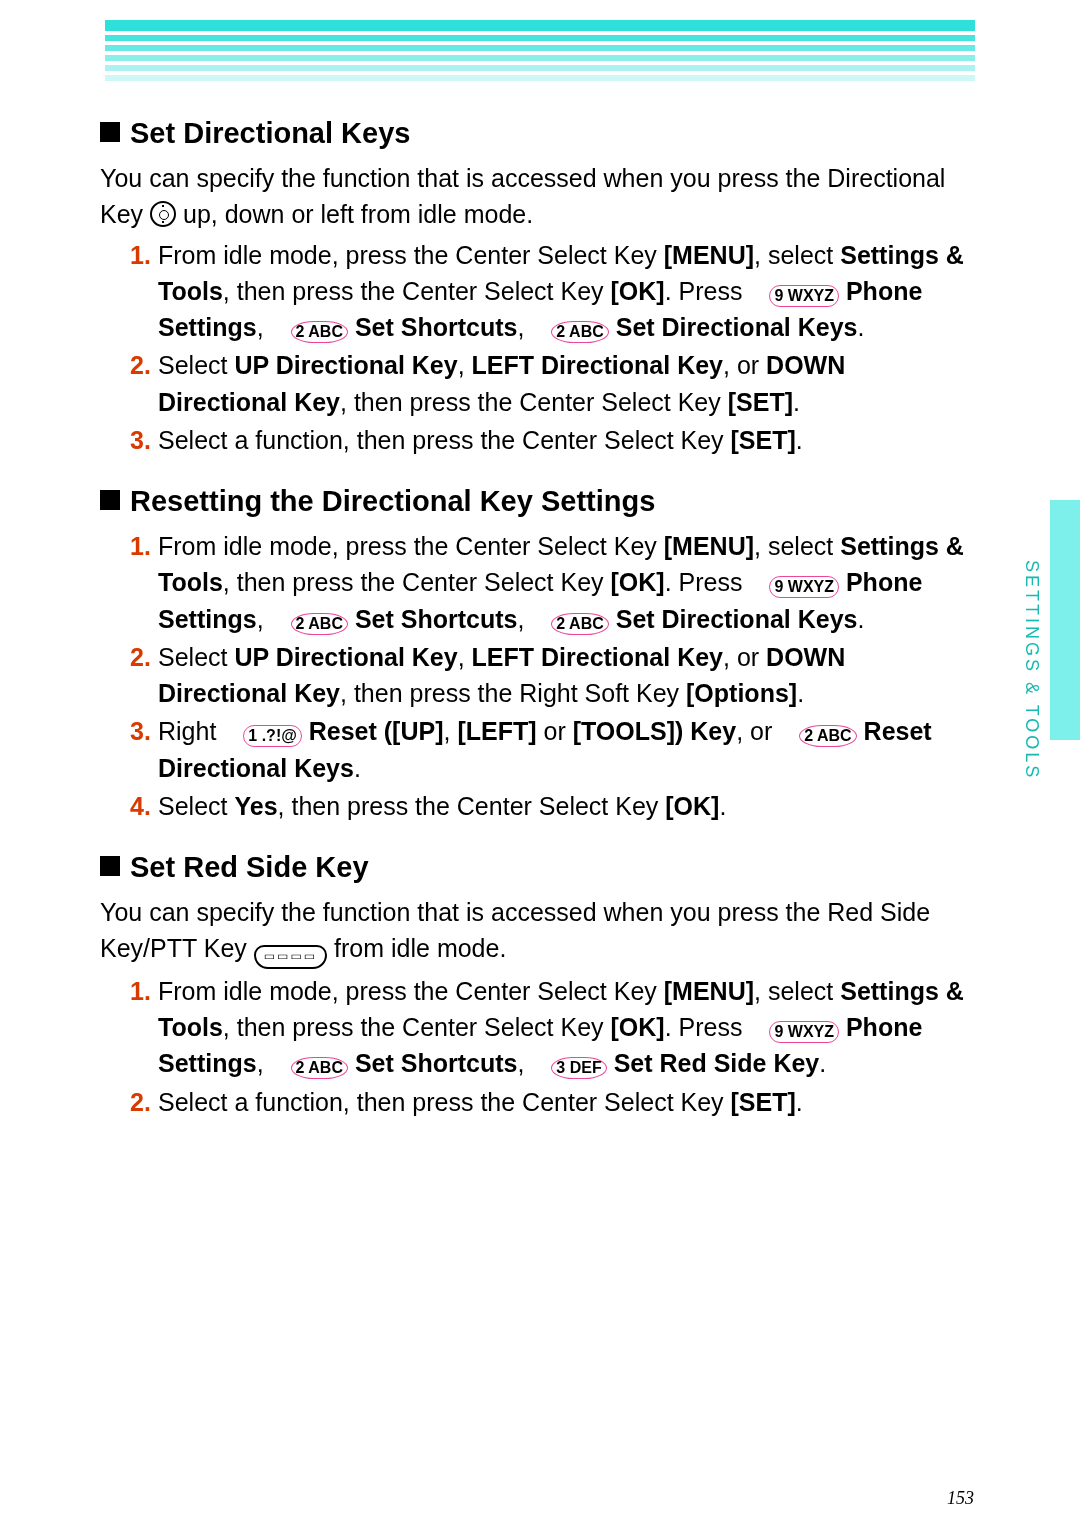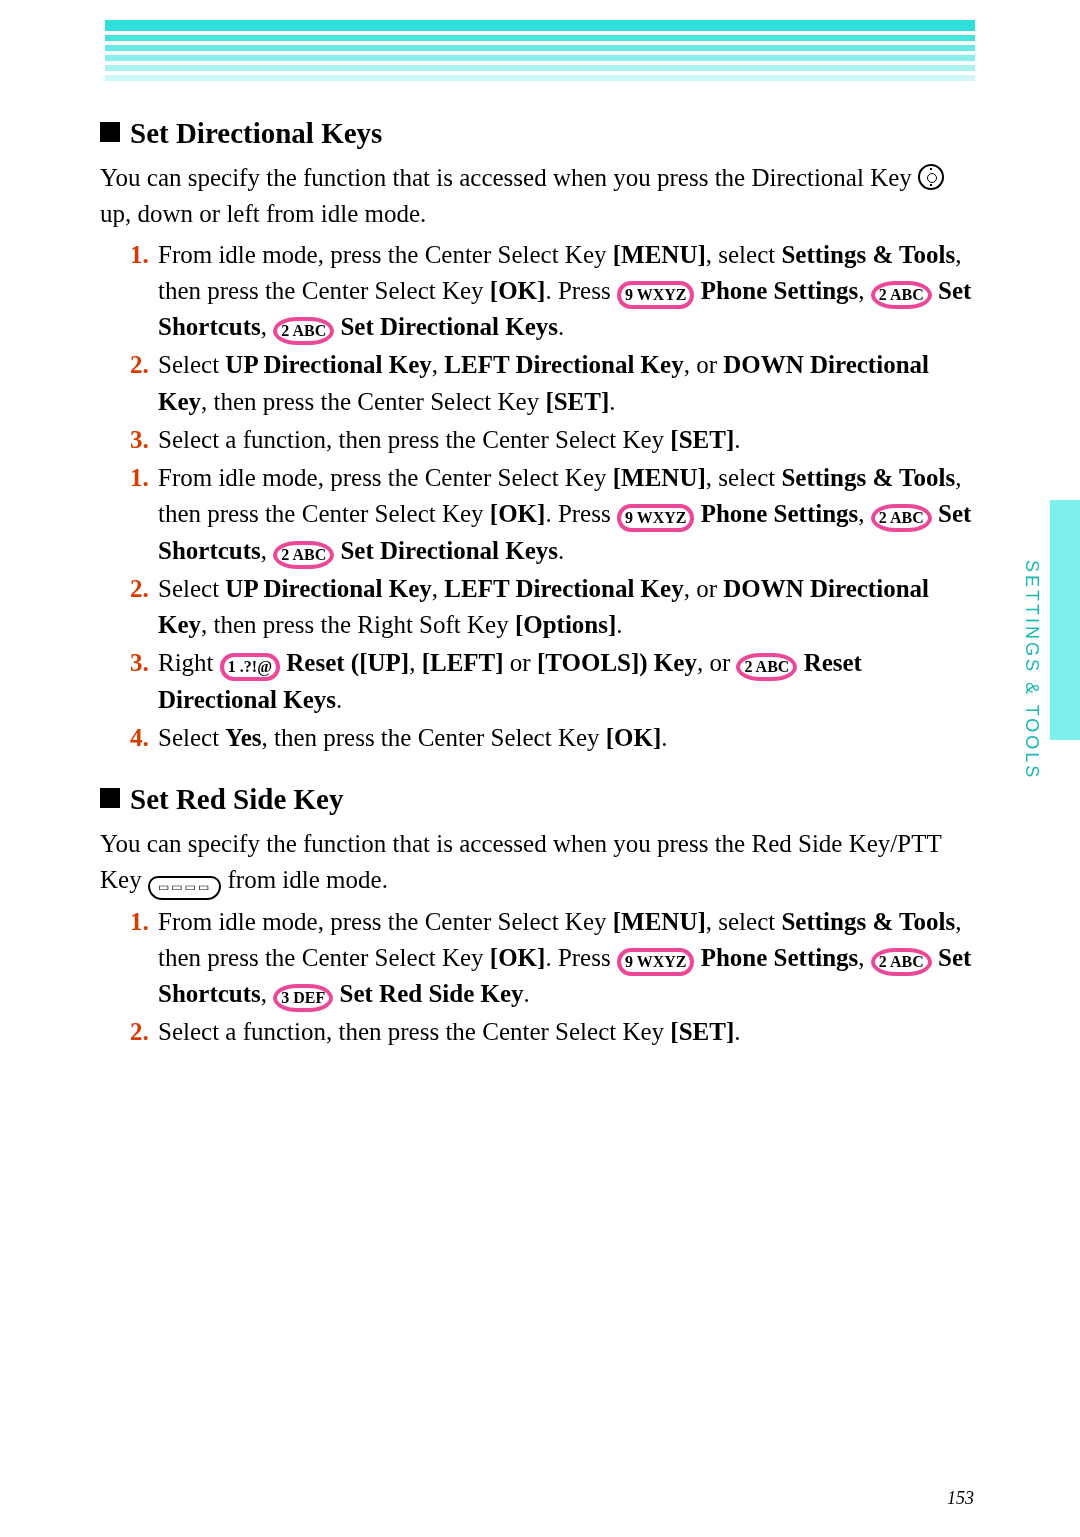--- a/index.html
+++ b/index.html
@@ -38,21 +38,20 @@
   .top-stripes div:nth-child(6){opacity:.24;}
   .top-stripes div:nth-child(7){opacity:.12;}
 
   .content {
     position: absolute;
     top: 90px;
     left: 100px;
     right: 105px;
     font-size: 25px;
     line-height: 1.45;
-    font-family: Liberation Serif, serif;
   }
 
   h2 {
     font-size: 29px;
     font-weight: bold;
     margin: 22px 0 6px 0;
   }
   h2 .sq {
     display: inline-block;
     width: 20px;
@@ -79,30 +78,31 @@
     left: 0;
     top: 0;
     font-weight: bold;
     color: #d83a00;
   }
   b { font-weight: bold; }
 
   
   .key {
     display: inline-block;
-    border: 4px solid #ec4899;
+    border: 1px solid #ec4899;
     border-radius: 14px;
     padding: 0 4px;
     font-size: 16px;
     font-weight: bold;
     vertical-align: -1px;
     line-height: 20px;
     min-width: 42px;
     text-align: center;
     background:#fff;
+    margin-left:20px;
   }
   .key-round {
     border-radius: 40% / 50%;
   }
   .key-dir {
     display:inline-block;
     width:22px;height:22px;
     border:2px solid #000;border-radius:50%;
     position:relative;vertical-align:-4px;background:#fff;
   }
@@ -189,20 +189,23 @@
       <li>
         <span class="num">2.</span>
         <span>Select </span><b>UP Directional Key</b><span>, </span><b>LEFT Directional Key</b><span>, or </span><b>DOWN Directional Key</b><span>, then press the Center Select Key </span><b>[SET]</b><span>.</span>
       </li>
       <li>
         <span class="num">3.</span>
         <span>Select a function, then press the Center Select Key </span><b>[SET]</b><span>.</span>
       </li>
     </ol>
 
+    <h2>
+      <span class="sq"></span><span>Resetting the Directional Key Settings</span>
+    </h2>
     <ol>
       <li>
         <span class="num">1.</span>
         <span>From idle mode, press the Center Select Key </span><b>[MENU]</b><span>, select </span><b>Settings &amp; Tools</b><span>, then press the Center Select Key </span><b>[OK]</b><span>. Press </span><span class="key">9 WXYZ</span><b> Phone Settings</b><span>, </span><span class="key key-round">2 ABC</span><b> Set Shortcuts</b><span>, </span><span class="key key-round">2 ABC</span><b> Set Directional Keys</b><span>.</span>
       </li>
       <li>
         <span class="num">2.</span>
         <span>Select </span><b>UP Directional Key</b><span>, </span><b>LEFT Directional Key</b><span>, or </span><b>DOWN Directional Key</b><span>, then press the Right Soft Key </span><b>[Options]</b><span>.</span>
       </li>
       <li>

